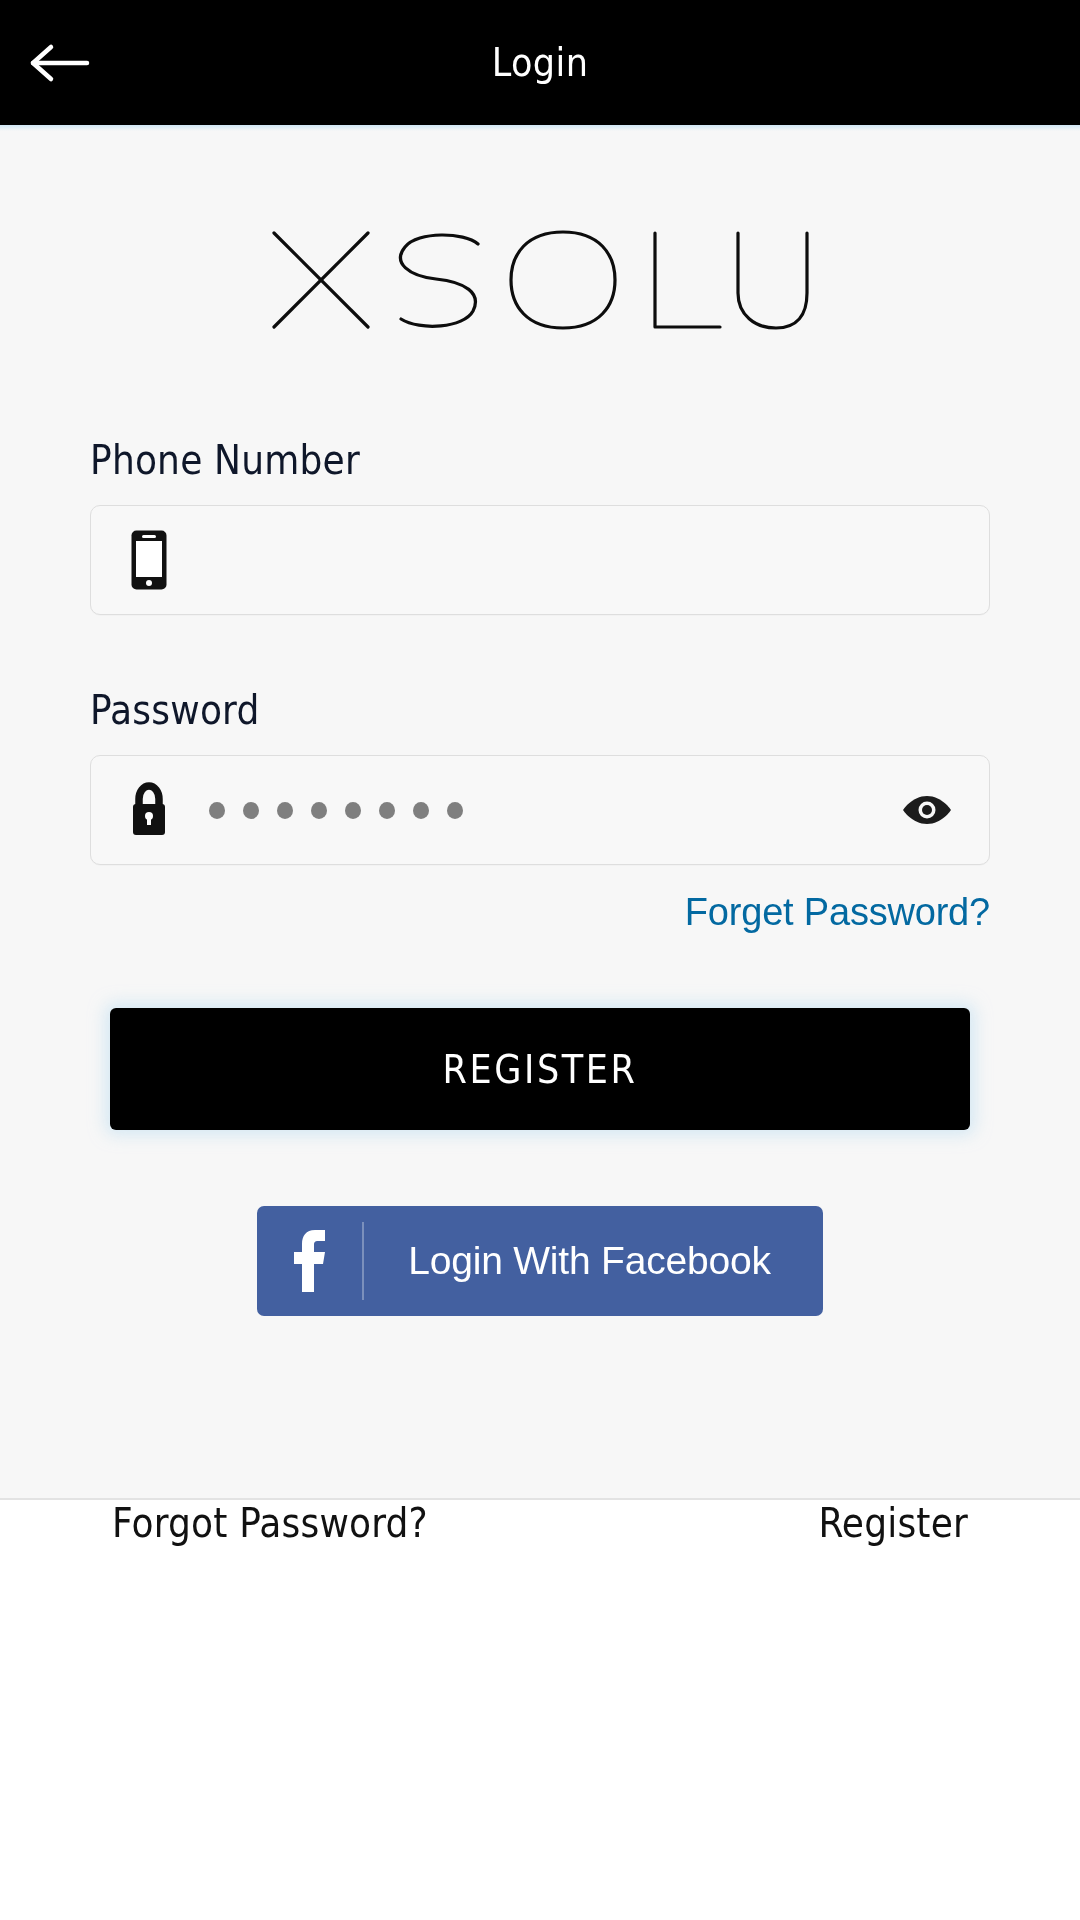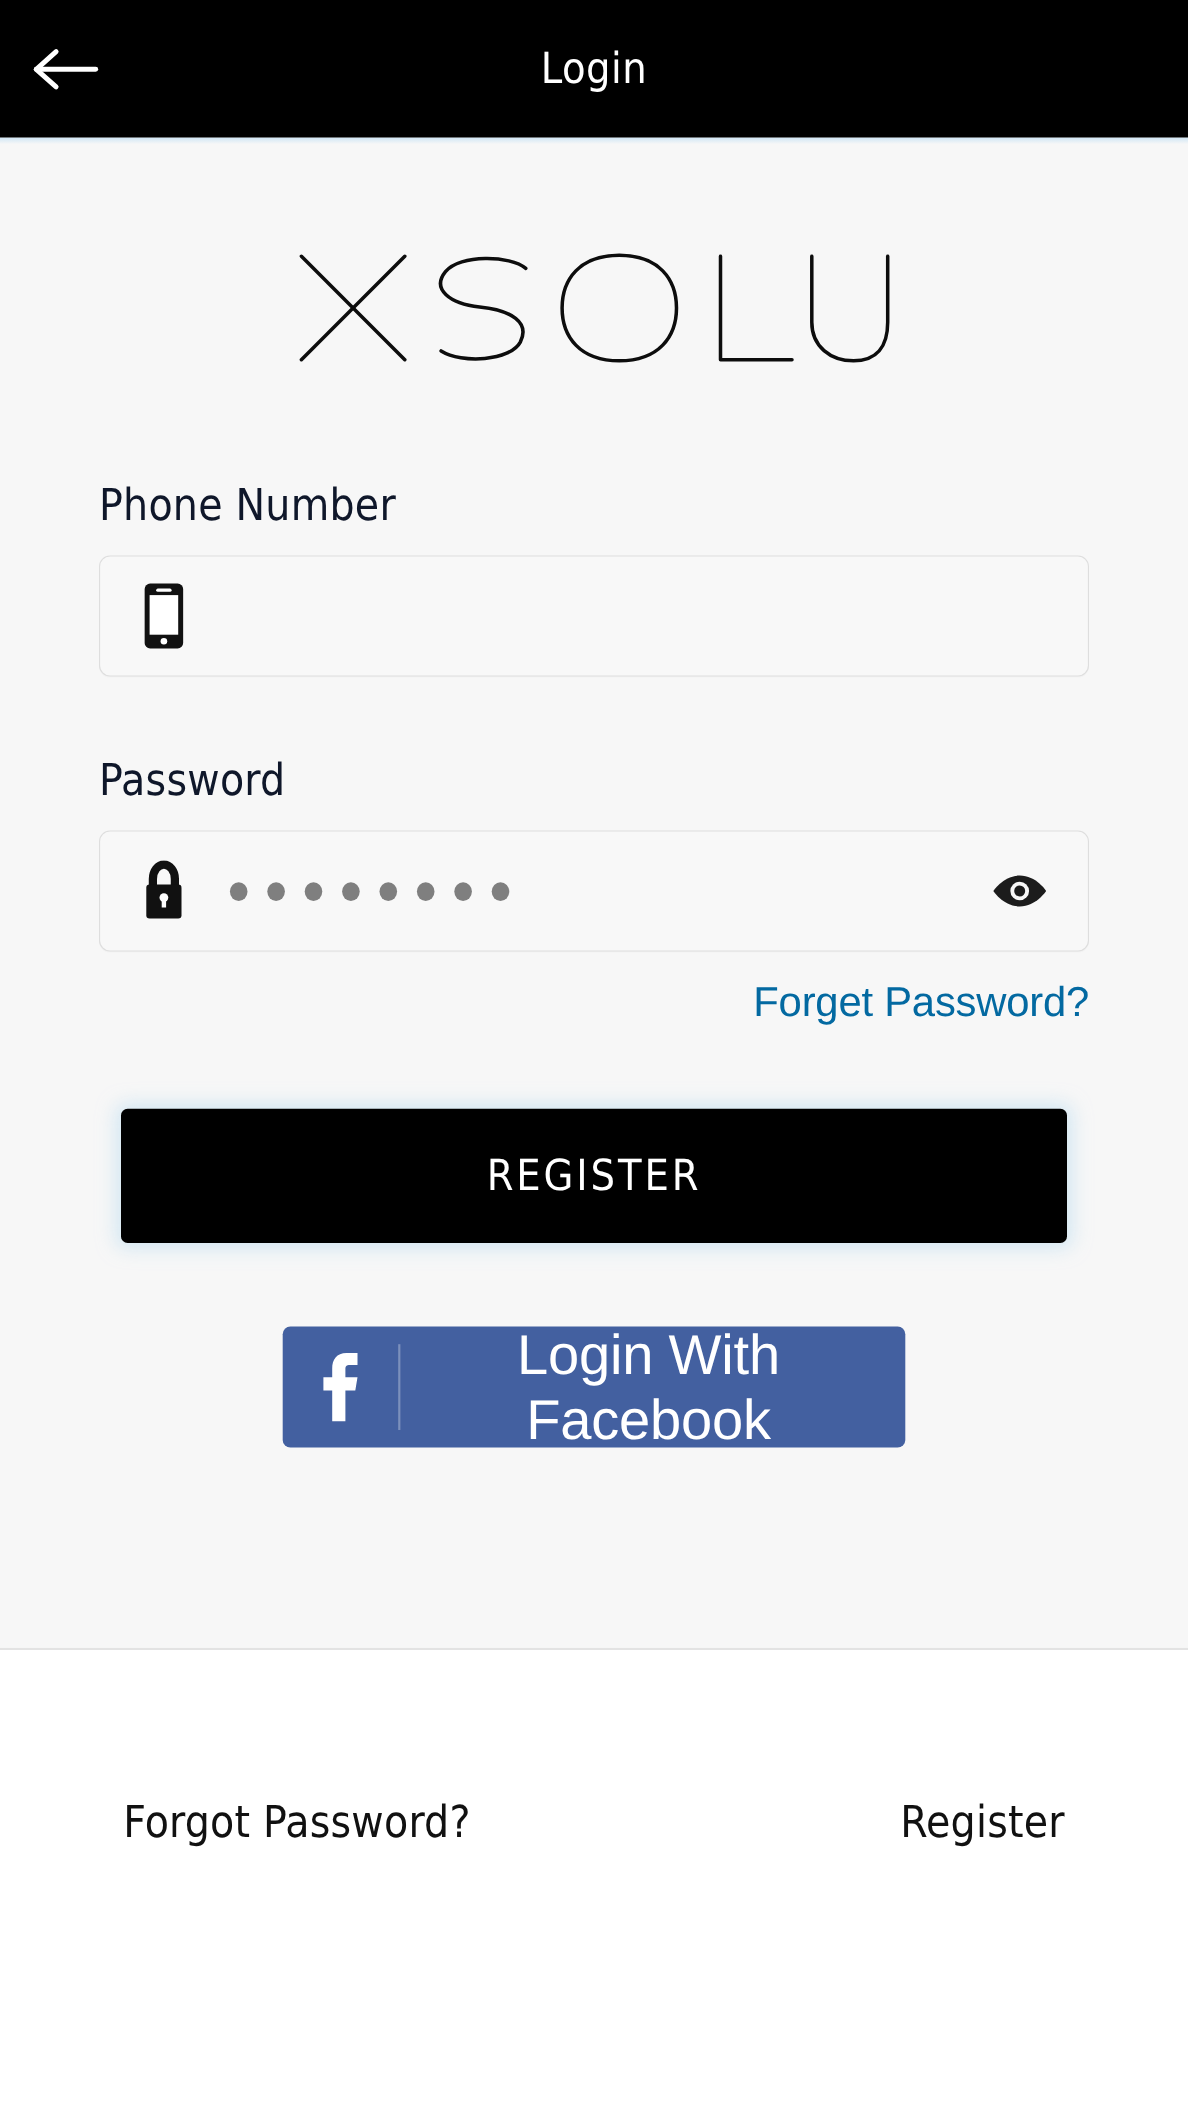--- a/index.html
+++ b/index.html
@@ -226,34 +226,34 @@
   .fb-sep {
     width: 2px;
     height: 78px;
     background: rgba(255,255,255,0.30);
     flex: 0 0 auto;
   }
   .fb-label {
     flex: 1;
     text-align: center;
     color: #ffffff;
-    font-size: 51px;
+    font-size: 39px;
     font-family: "Liberation Sans", sans-serif;
     letter-spacing: -0.2px;
     padding-right: 8px;
   }
 
   
   .bottom-bar {
     height: 182px;
     min-height: 182px;
     background: #ffffff;
     border-top: 2px solid #e3e3e3;
     display: flex;
-    align-items: flex-end;
+    align-items: flex-start;
     justify-content: space-between;
     padding: 0 112px;
   }
   .bottom-link {
     font-size: 40px;
     color: #111111;
     font-family: "DejaVu Sans Condensed", "Liberation Sans Narrow", "Liberation Sans", sans-serif;
     cursor: pointer;
     letter-spacing: 0.2px;
   }

